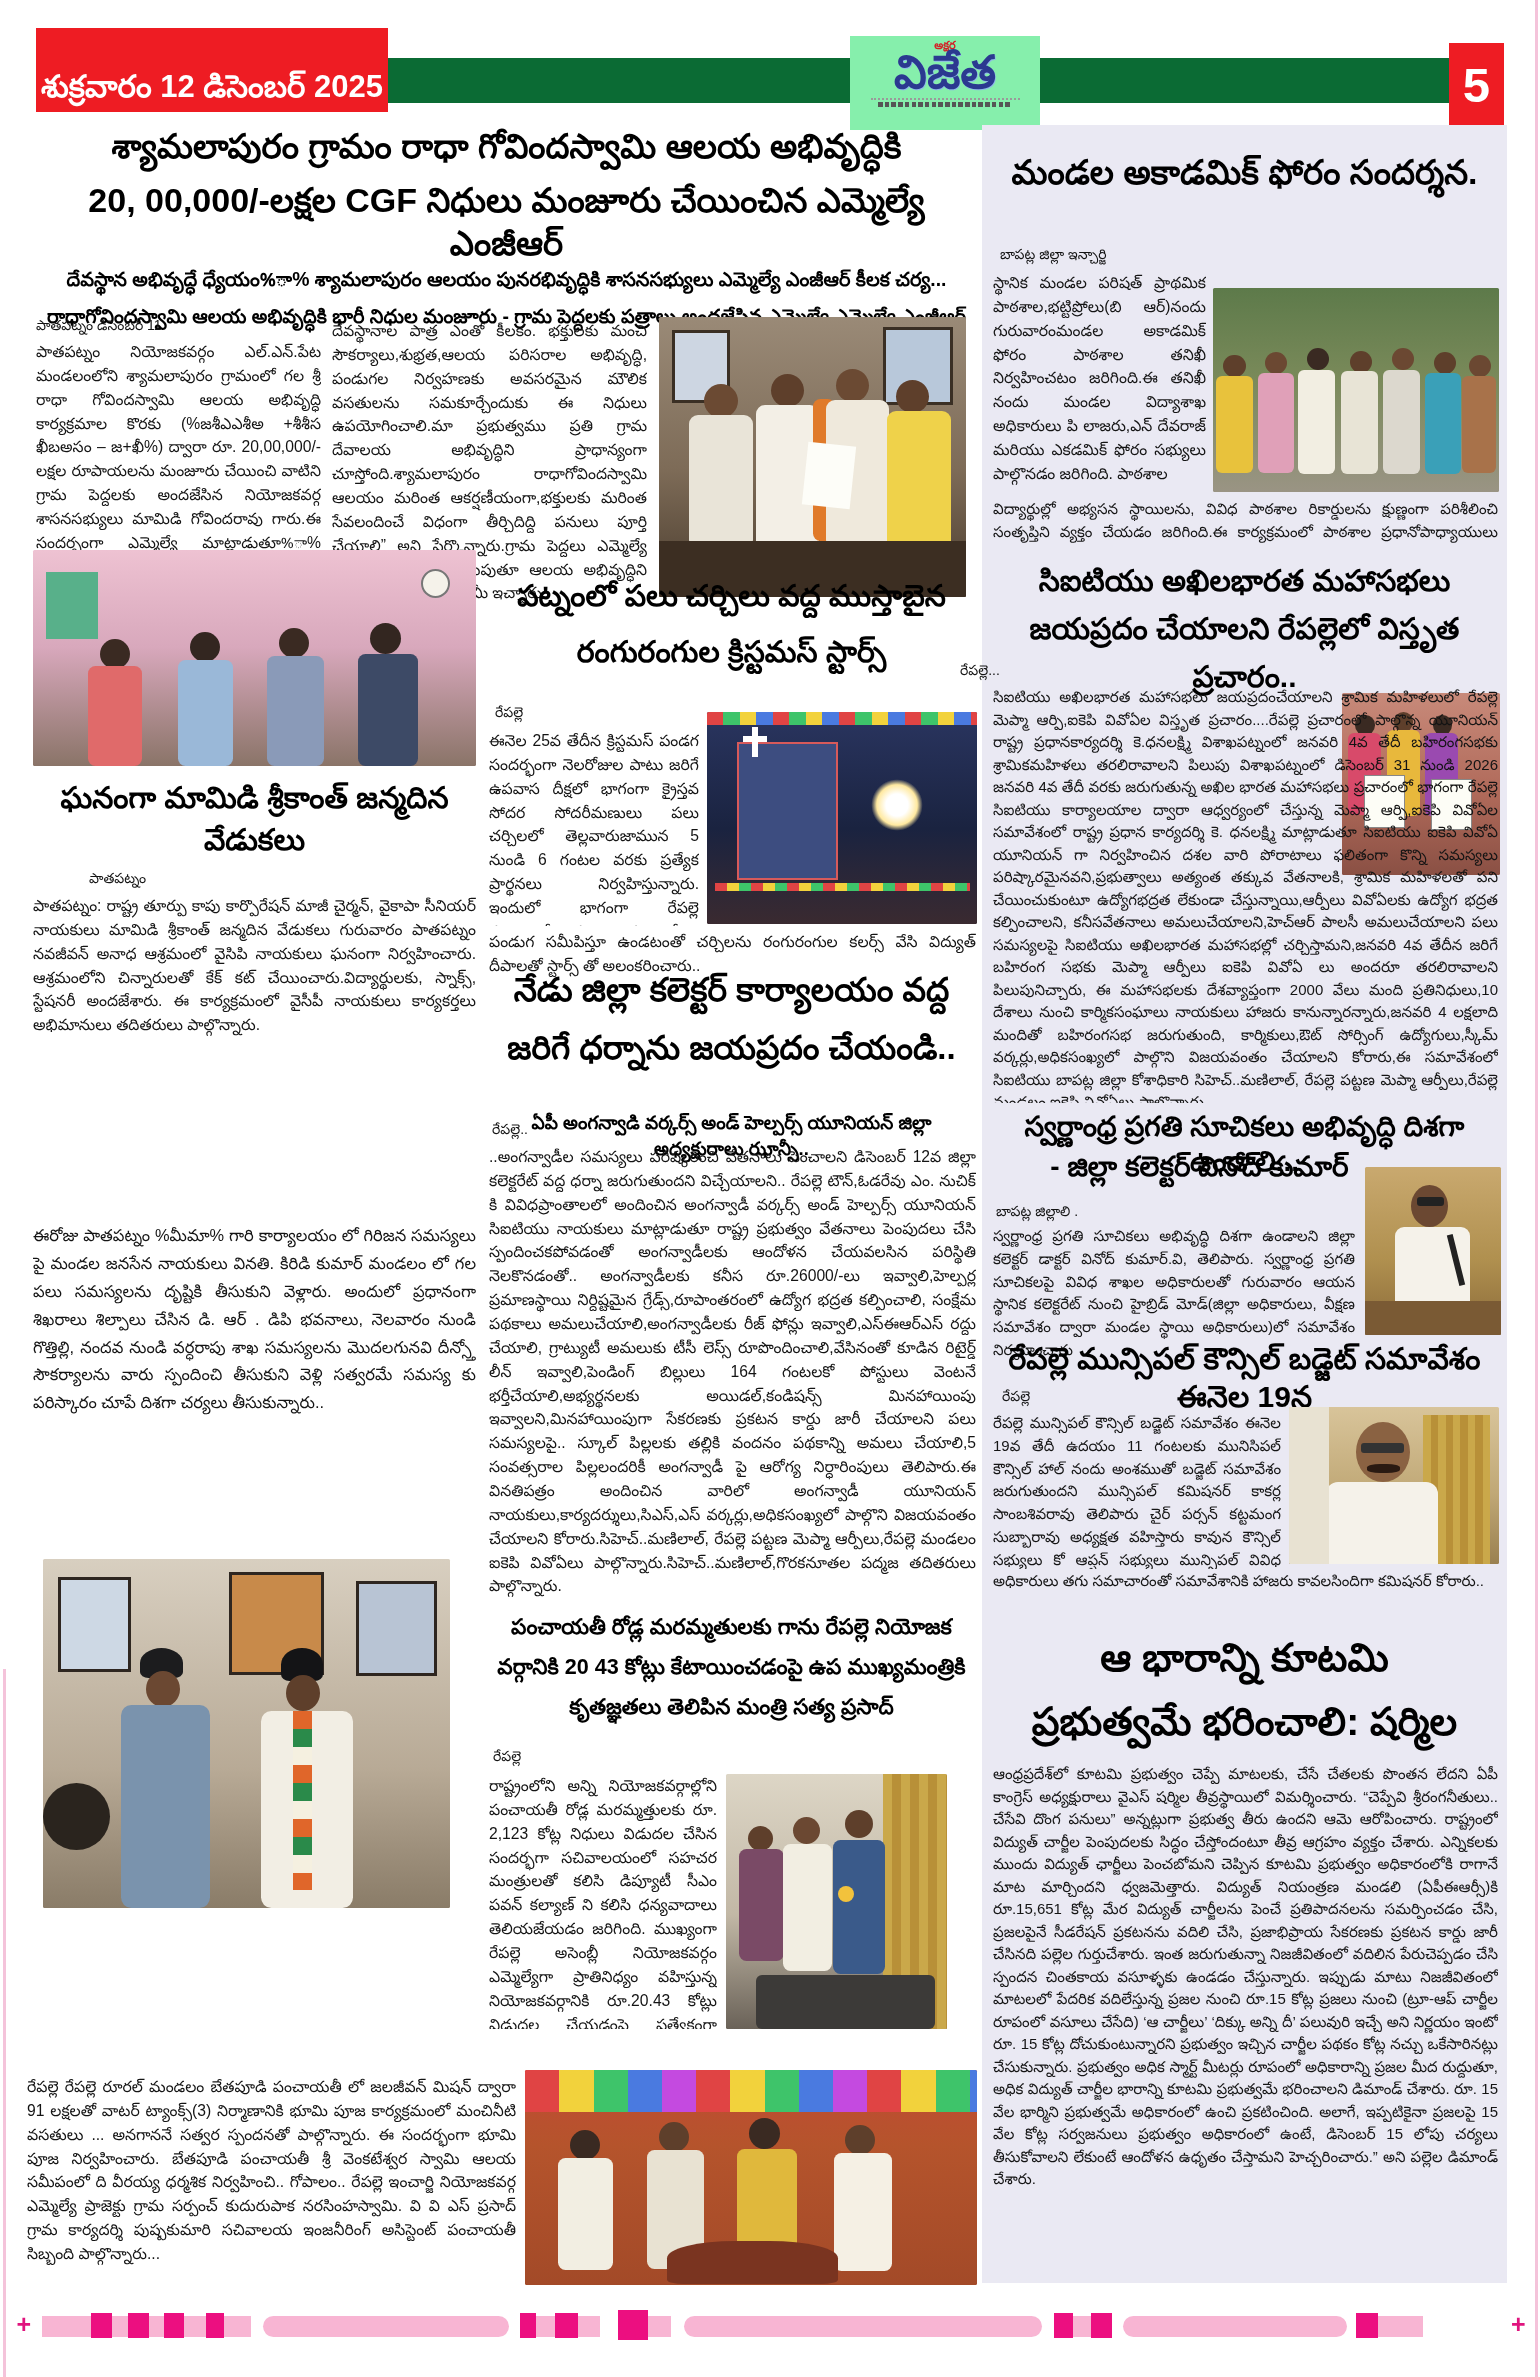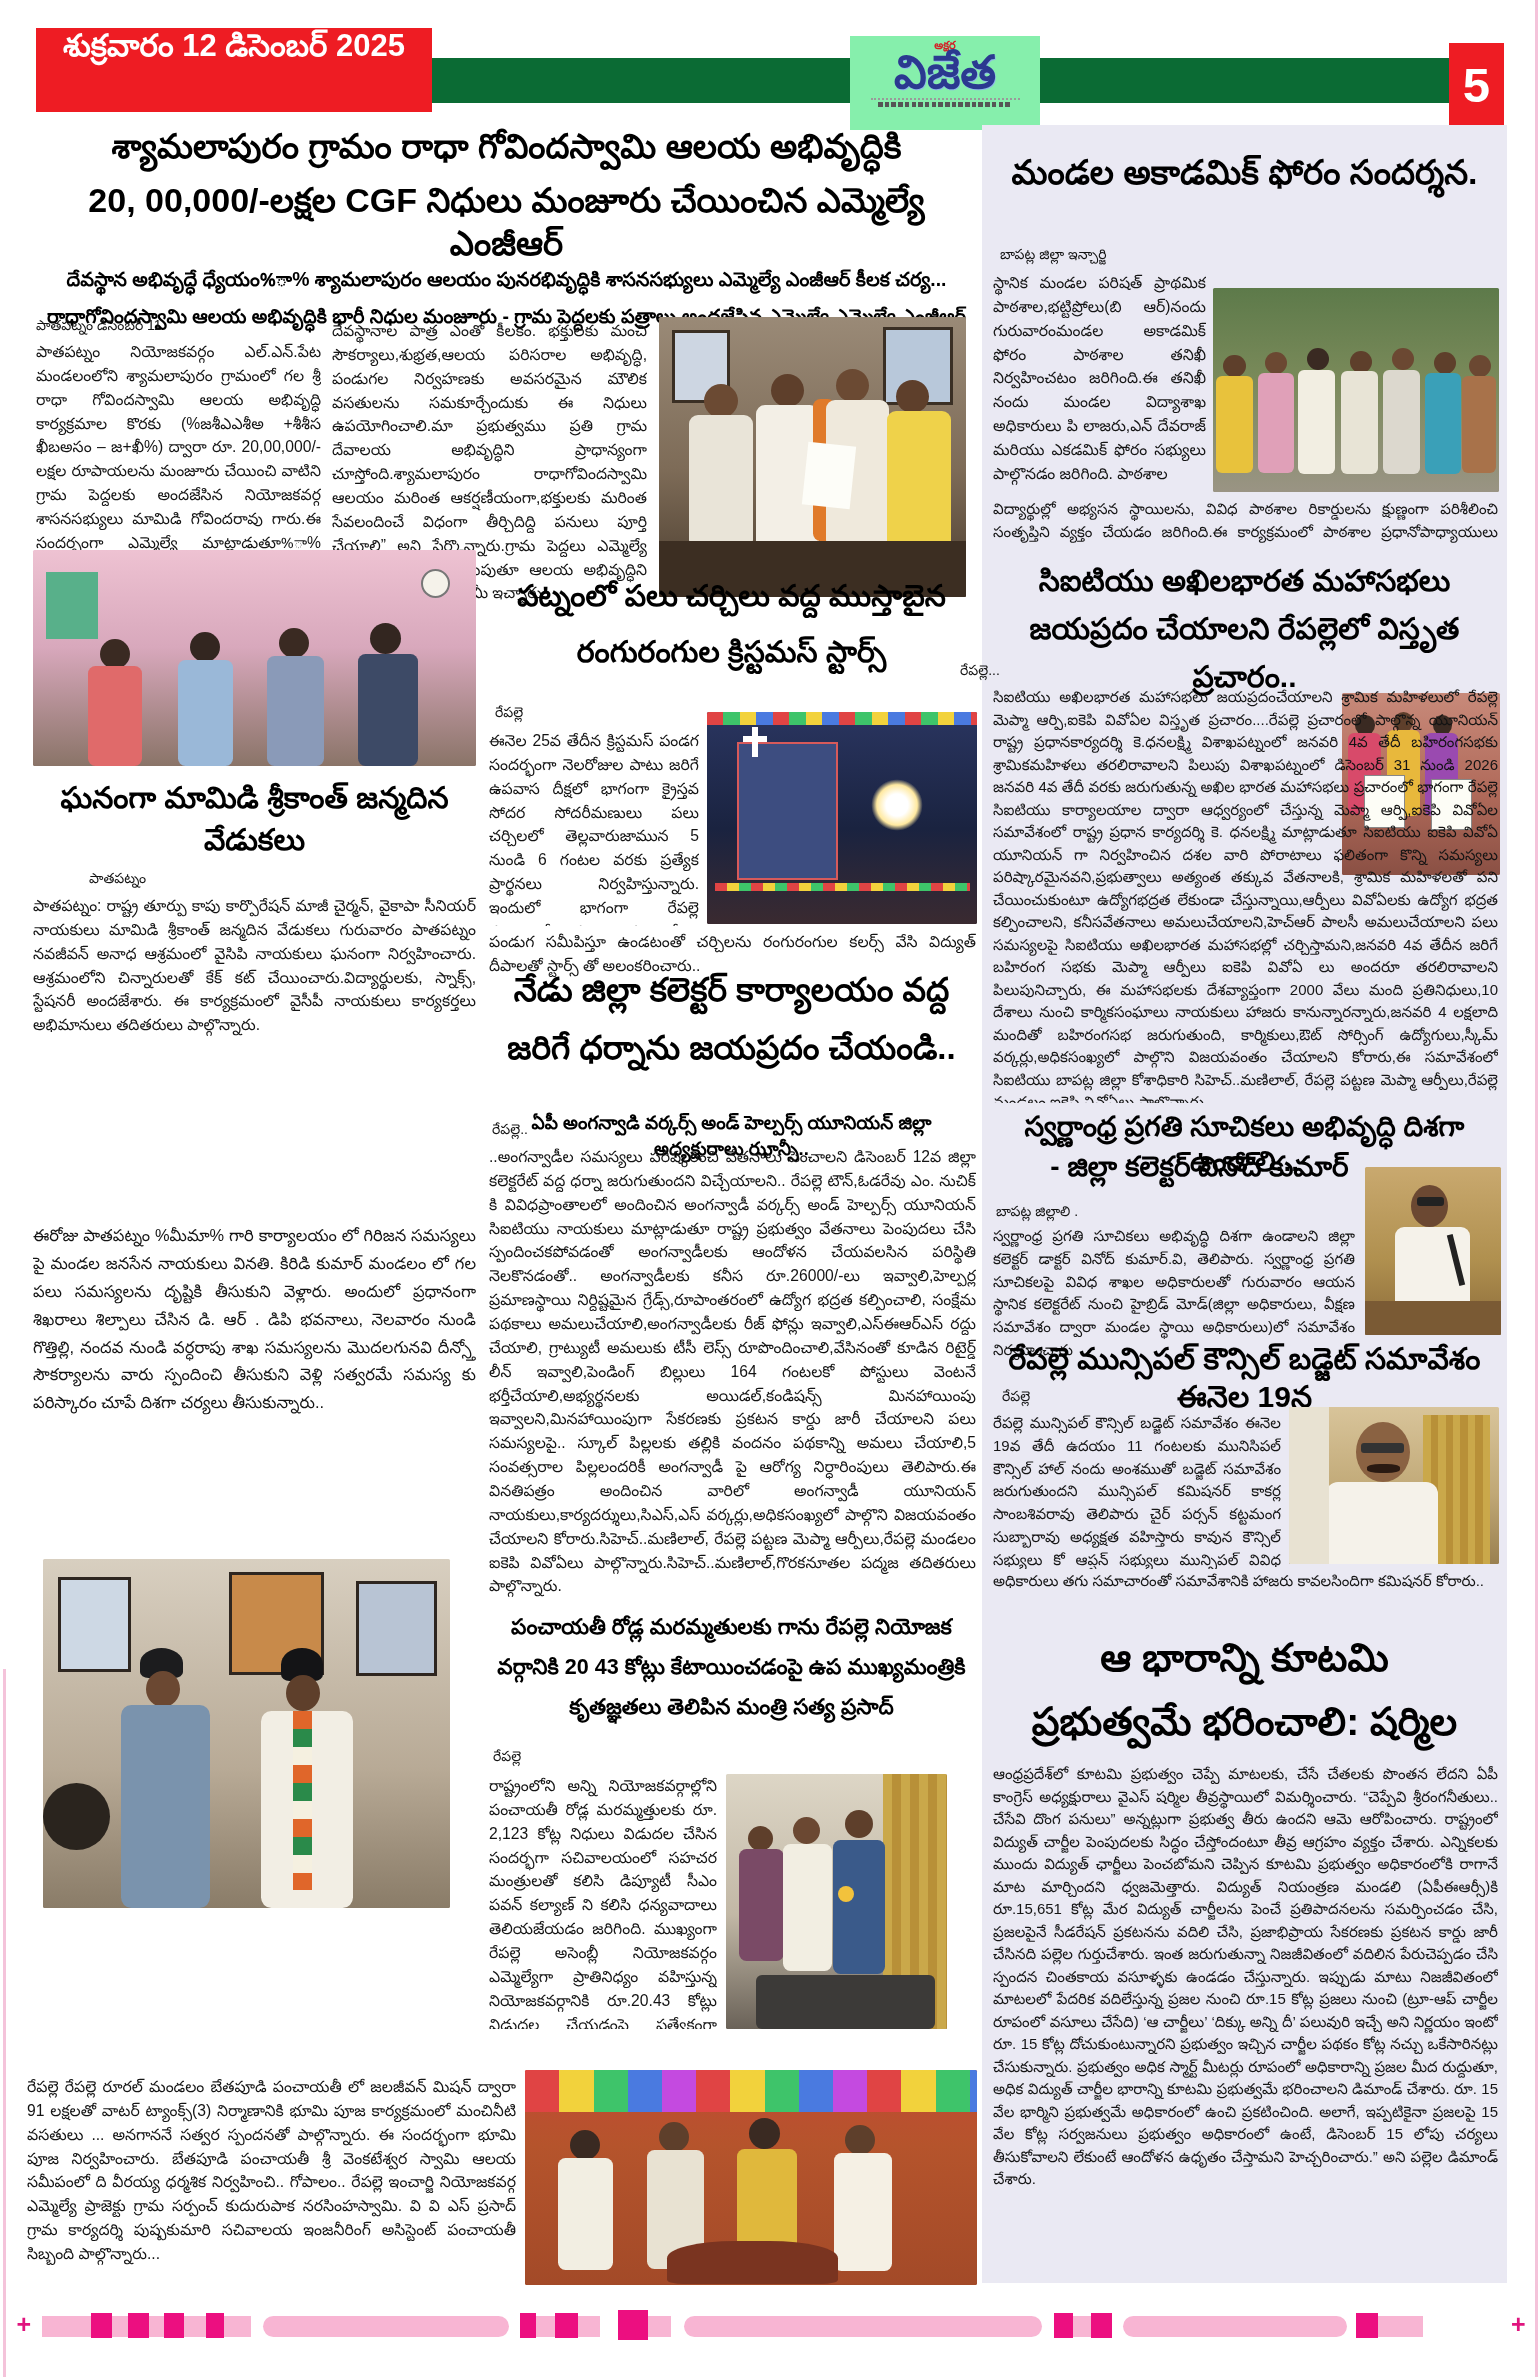--- a/index.html
+++ b/index.html
@@ -20,21 +20,21 @@
   .crossmark{color:#e0147e;font-size:25px;font-weight:bold;line-height:1;}
   .edge-line{background:#f4c3da;}
 </style>
 </head>
 <body>
 
 <div id="page">
 
   <div class="abs" style="left:0;top:0;width:1541px;height:130px;">
     <div class="abs" style="left:376px;top:58px;width:1079px;height:45px;background:#0b6b34;"></div>
-    <div class="abs" style="left:36px;top:27.6px;width:396px;height:84px;background:#ee1c23;display:flex;align-items:flex-start;justify-content:center;">
+    <div class="abs" style="left:36px;top:27.6px;width:352px;height:84px;background:#ee1c23;display:flex;align-items:flex-end;justify-content:center;">
       <span style="color:#fff;font-weight:bold;font-size:31px;">శుక్రవారం 12 డిసెంబర్ 2025</span>
     </div>
     <div class="abs" style="left:850px;top:36px;width:190px;height:94px;background:#86efac;text-align:center;">
       <div style="color:#d41f26;font-size:11.2px;font-weight:bold;line-height:1.1;margin-top:3px;">అక్షర</div>
       <div style="color:#2b3990;font-size:46px;font-weight:bold;line-height:0.95;text-shadow:0.7px 0.7px 0 #8fb8e8;">విజేత</div>
       <div class="abs" style="left:146px;top:1.5px;width:25px;height:30px;background:
              radial-gradient(circle at 50% 85%, #2aa d 0 18%, transparent 19%),
              conic-gradient(from 200deg,#e33 0 60deg,#fa0 60deg 120deg,#2a7 120deg 180deg,#35c 180deg 240deg,transparent 240deg);
              border-radius:50% 50% 40% 40%;"></div>
       <div style="margin:3px auto 0;width:149px;height:0;border-top:2.2px dotted #9a9a9a;"></div>

